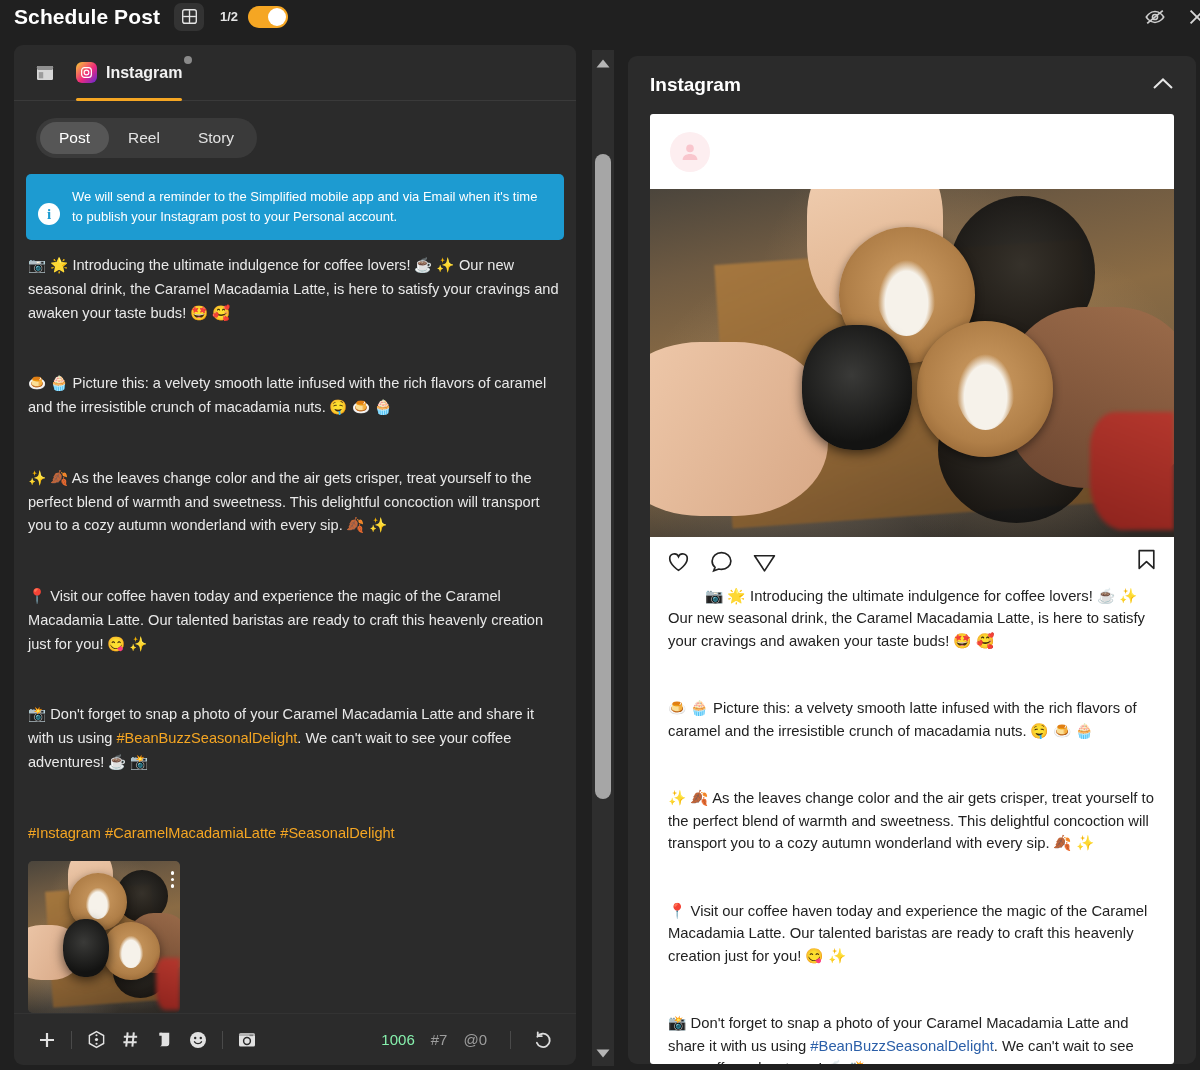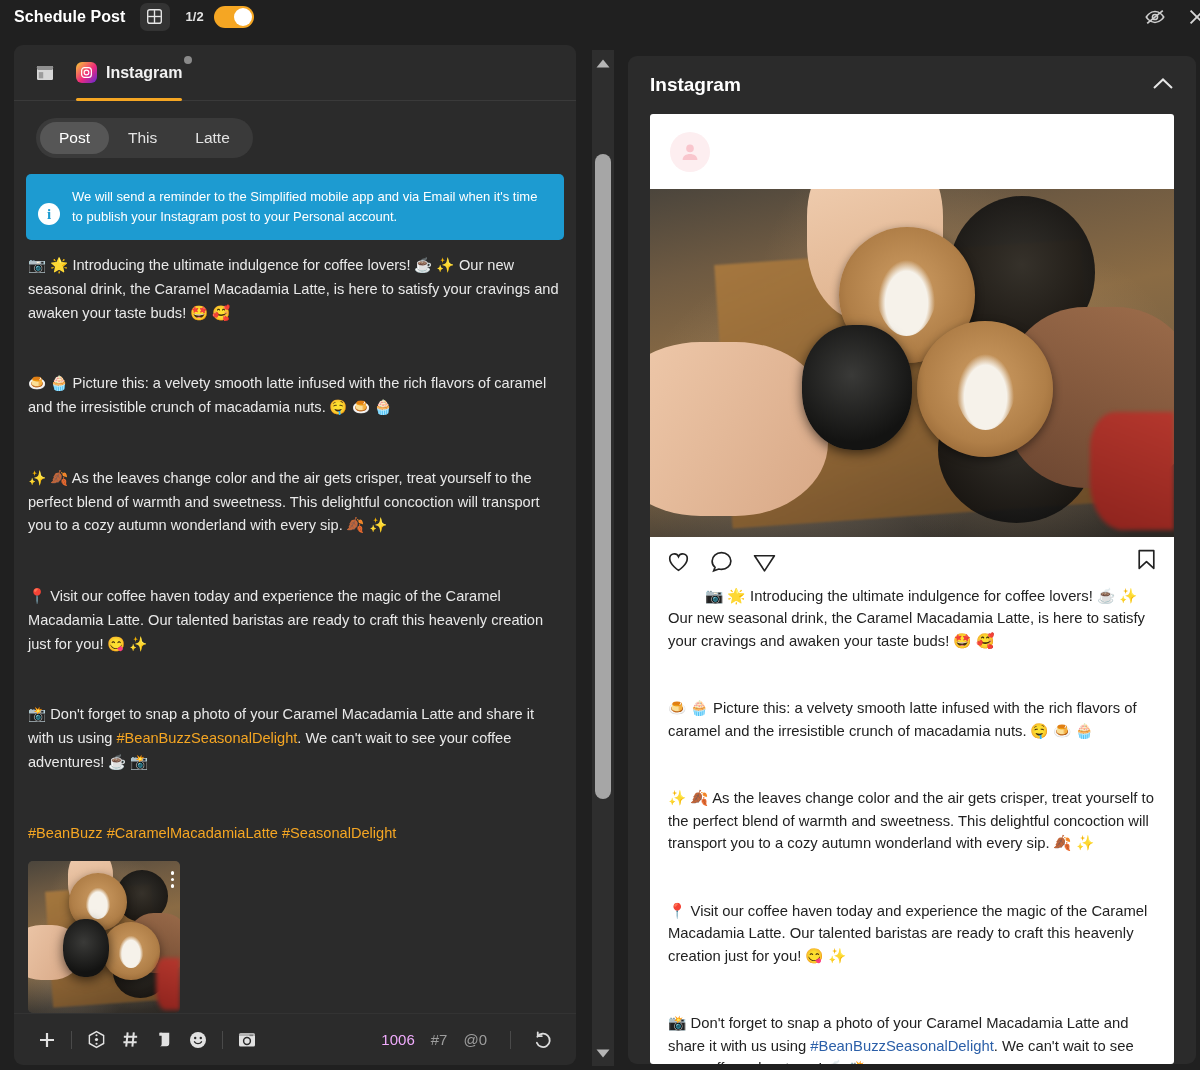--- a/index.html
+++ b/index.html
@@ -10,21 +10,21 @@
     font-family: "Liberation Sans", sans-serif;
     overflow: hidden;
   }
 
   
   #topbar {
     position: absolute; left: 0; top: 0; width: 1200px; height: 33px;
     background: #202020; display: flex; align-items: center;
   }
   #topbar-title {
-    color: #ffffff; font-size: 16px; font-weight: 700;
+    color: #ffffff; font-size: 21px; font-weight: 700;
     margin-left: 14px; letter-spacing: .1px;
   }
   .grid-btn {
     width: 30px; height: 28px; margin-left: 14px;
     background: #333333; border-radius: 7px;
     display: flex; align-items: center; justify-content: center;
   }
   #page-count {
     color: #e4e4e4; font-size: 13px; font-weight: 700; margin-left: 16px;
   }
@@ -132,21 +132,21 @@
   }
   .tool {
     width: 34px; height: 34px; display: flex; align-items: center;
     justify-content: center; color: #dcdcdc;
   }
   .tool-sep { width: 1px; height: 18px; background: #4a4a4a; margin: 0 7px; }
   #counts {
     margin-left: auto; display: flex; align-items: center; gap: 16px;
     color: #9d9d9d; font-size: 15px;
   }
-  #counts .num { color: #f0abfc; }
+  #counts .num { color: #86efac; }
 
   
   #scrollbar {
     position: absolute; left: 592px; top: 50px; width: 22px; height: 1016px;
     background: #2e2e2e; display: flex; flex-direction: column; align-items: center;
   }
   #scrollbar .arrow { height: 26px; display: flex; align-items: center; }
   #sb-track { flex: 1; width: 100%; position: relative; }
   #sb-thumb {
     position: absolute; left: 3px; width: 16px; top: 78px; height: 645px;
@@ -283,36 +283,36 @@
           <circle cx="10" cy="10" r="3.6" fill="none" stroke="#fff" stroke-width="1.8"></circle>
         </svg>
       </span>
       <span class="label">Instagram</span>
       <span class="status-dot"></span>
     </div>
   </div>
 
   <div id="type-pills">
     <div class="pill active">Post</div>
-    <div class="pill">This</div>
-    <div class="pill">Latte</div>
+    <div class="pill">Reel</div>
+    <div class="pill">Story</div>
   </div>
 
   <div id="info-banner">
     <div class="info-circle">i</div>
     <div class="txt">We will send a reminder to the Simplified mobile app and via Email when it's time to publish your Instagram post to your Personal account.</div>
   </div>
 
   <div id="caption-area">
     <div id="caption-text"><span>📷 🌟 Introducing the ultimate indulgence for coffee lovers! ☕ ✨ Our new seasonal drink, the Caramel Macadamia Latte, is here to satisfy your cravings and awaken your taste buds! 🤩 🥰</span>
 <br><br><span>🍮 🧁 Picture this: a velvety smooth latte infused with the rich flavors of caramel and the irresistible crunch of macadamia nuts. 🤤 🍮 🧁</span>
 <br><br><span>✨ 🍂 As the leaves change color and the air gets crisper, treat yourself to the perfect blend of warmth and sweetness. This delightful concoction will transport you to a cozy autumn wonderland with every sip. 🍂 ✨</span>
 <br><br><span>📍 Visit our coffee haven today and experience the magic of the Caramel Macadamia Latte. Our talented baristas are ready to craft this heavenly creation just for you! 😋 ✨</span>
 <br><br><span>📸 Don't forget to snap a photo of your Caramel Macadamia Latte and share it with us using </span><span class="tag">#BeanBuzzSeasonalDelight</span><span>. We can't wait to see your coffee adventures! ☕ 📸</span>
-<br><br><span class="tag">#BeanBuzz #CaramelMacadamiaLatte #SeasonalDelight</span>
+<br><br><span class="tag">#Instagram #CaramelMacadamiaLatte #SeasonalDelight</span>
 <br>
 <br></div>
   </div>
 
   <div id="thumb-row">
     <div id="thumb">
       <div class="photo">
         <div class="tabletop"></div>
         <div class="saucer" style="left:58%;top:6%;width:34%;height:34%"></div>
         <div class="saucer" style="left:56%;top:56%;width:36%;height:34%"></div>

